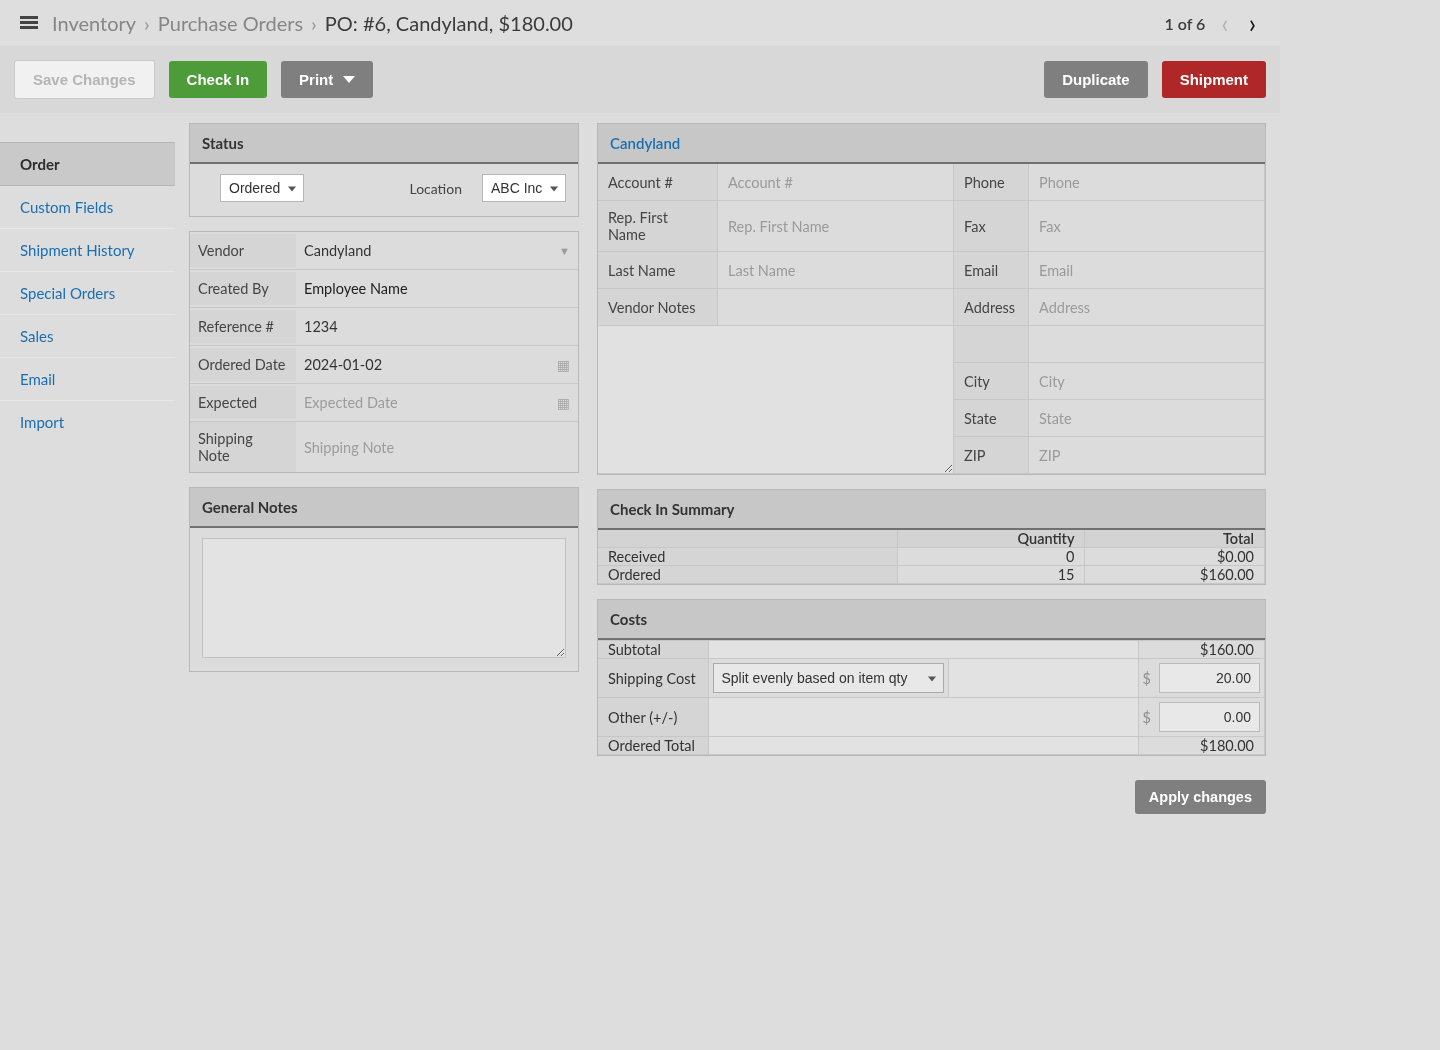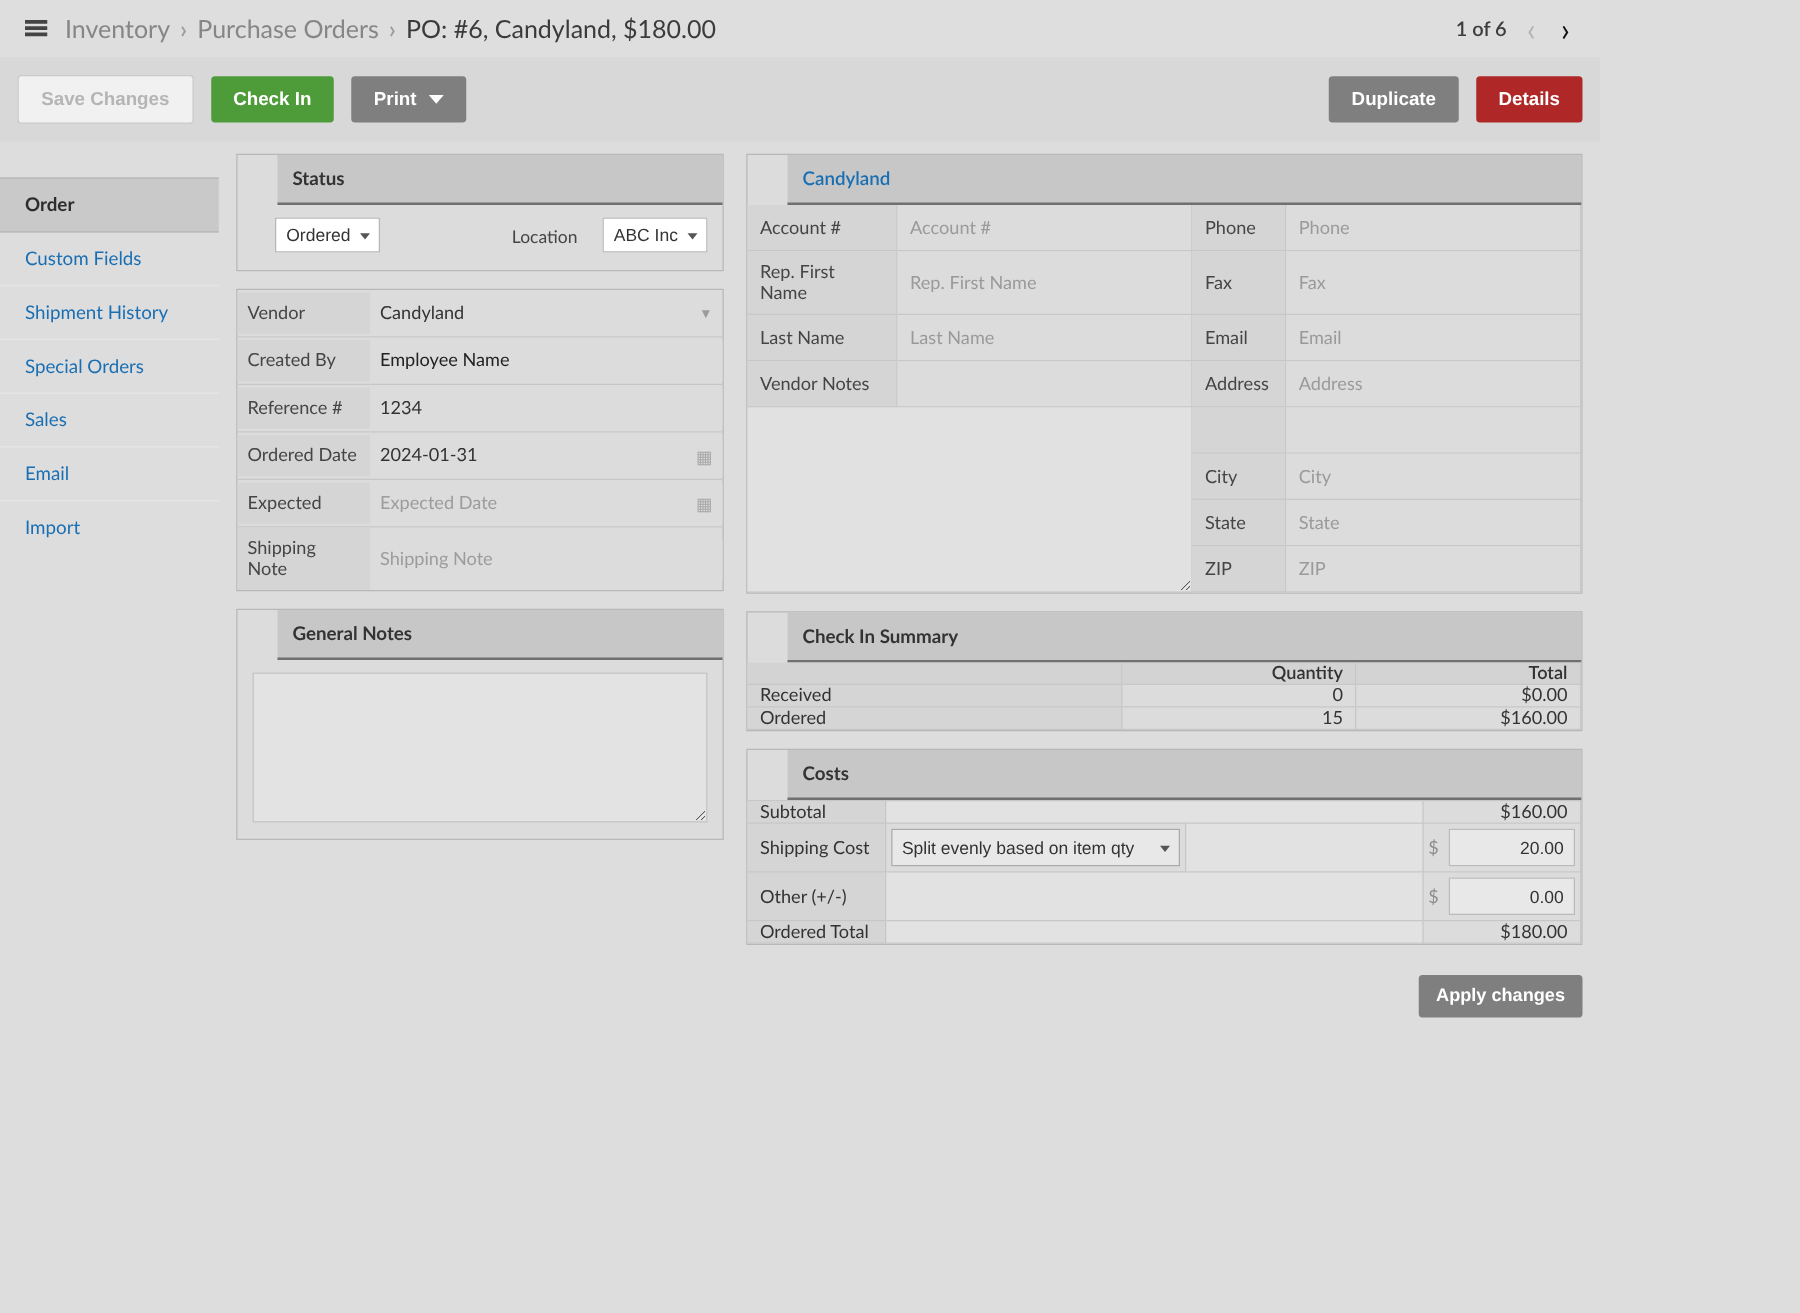--- a/index.html
+++ b/index.html
@@ -123,21 +123,20 @@
     border: 1px solid #b8b8b8;
     margin-bottom: 14px;
   }
   .panel-header {
     background: #c7c7c7;
     padding: 10px 12px;
     font-weight: 700;
     color: #333;
     border-bottom: 2px solid #707070;
     font-size: 15px;
-    margin-left: 32px;
   }
   .panel-header.link { color:#1a6fb3; font-weight:600; }
 
   .panel-body { padding: 10px 12px; }
   .panel-body.nopad { padding:0; }
 
   .field-row {
     display:flex;
     align-items:center;
     border-bottom:1px solid #c7c7c7;
@@ -331,21 +330,21 @@
 
 <div class="toolbar">
   <button class="btn btn-light">Save Changes</button>
   <button class="btn btn-green">Check In</button>
   <button class="btn btn-grey">
     <span>Print</span>
     <span class="caret"></span>
   </button>
   <span class="spacer"></span>
   <button class="btn btn-grey">Duplicate</button>
-  <button class="btn btn-red">Details</button>
+  <button class="btn btn-red">Shipment</button>
 </div>
 
 <div class="main">
 
   <div class="side-tabs">
     <div class="tab active">Order</div>
     <div class="tab">Custom Fields</div>
     <div class="tab">Shipment History</div>
     <div class="tab">Special Orders</div>
     <div class="tab">Sales</div>
@@ -387,21 +386,21 @@
             <div class="field-label">Created By</div>
             <div class="field-val bold">Employee Name</div>
           </div>
           <div class="field-row">
             <div class="field-label">Reference #</div>
             <div class="field-val">1234</div>
           </div>
           <div class="field-row">
             <div class="field-label">Ordered Date</div>
             <div class="field-val">
-              <span>2024-01-31</span>
+              <span>2024-01-02</span>
               <span class="cal-icon">▦</span>
             </div>
           </div>
           <div class="field-row">
             <div class="field-label">Expected</div>
             <div class="field-val placeholder">
               <span>Expected Date</span>
               <span class="cal-icon">▦</span>
             </div>
           </div>

